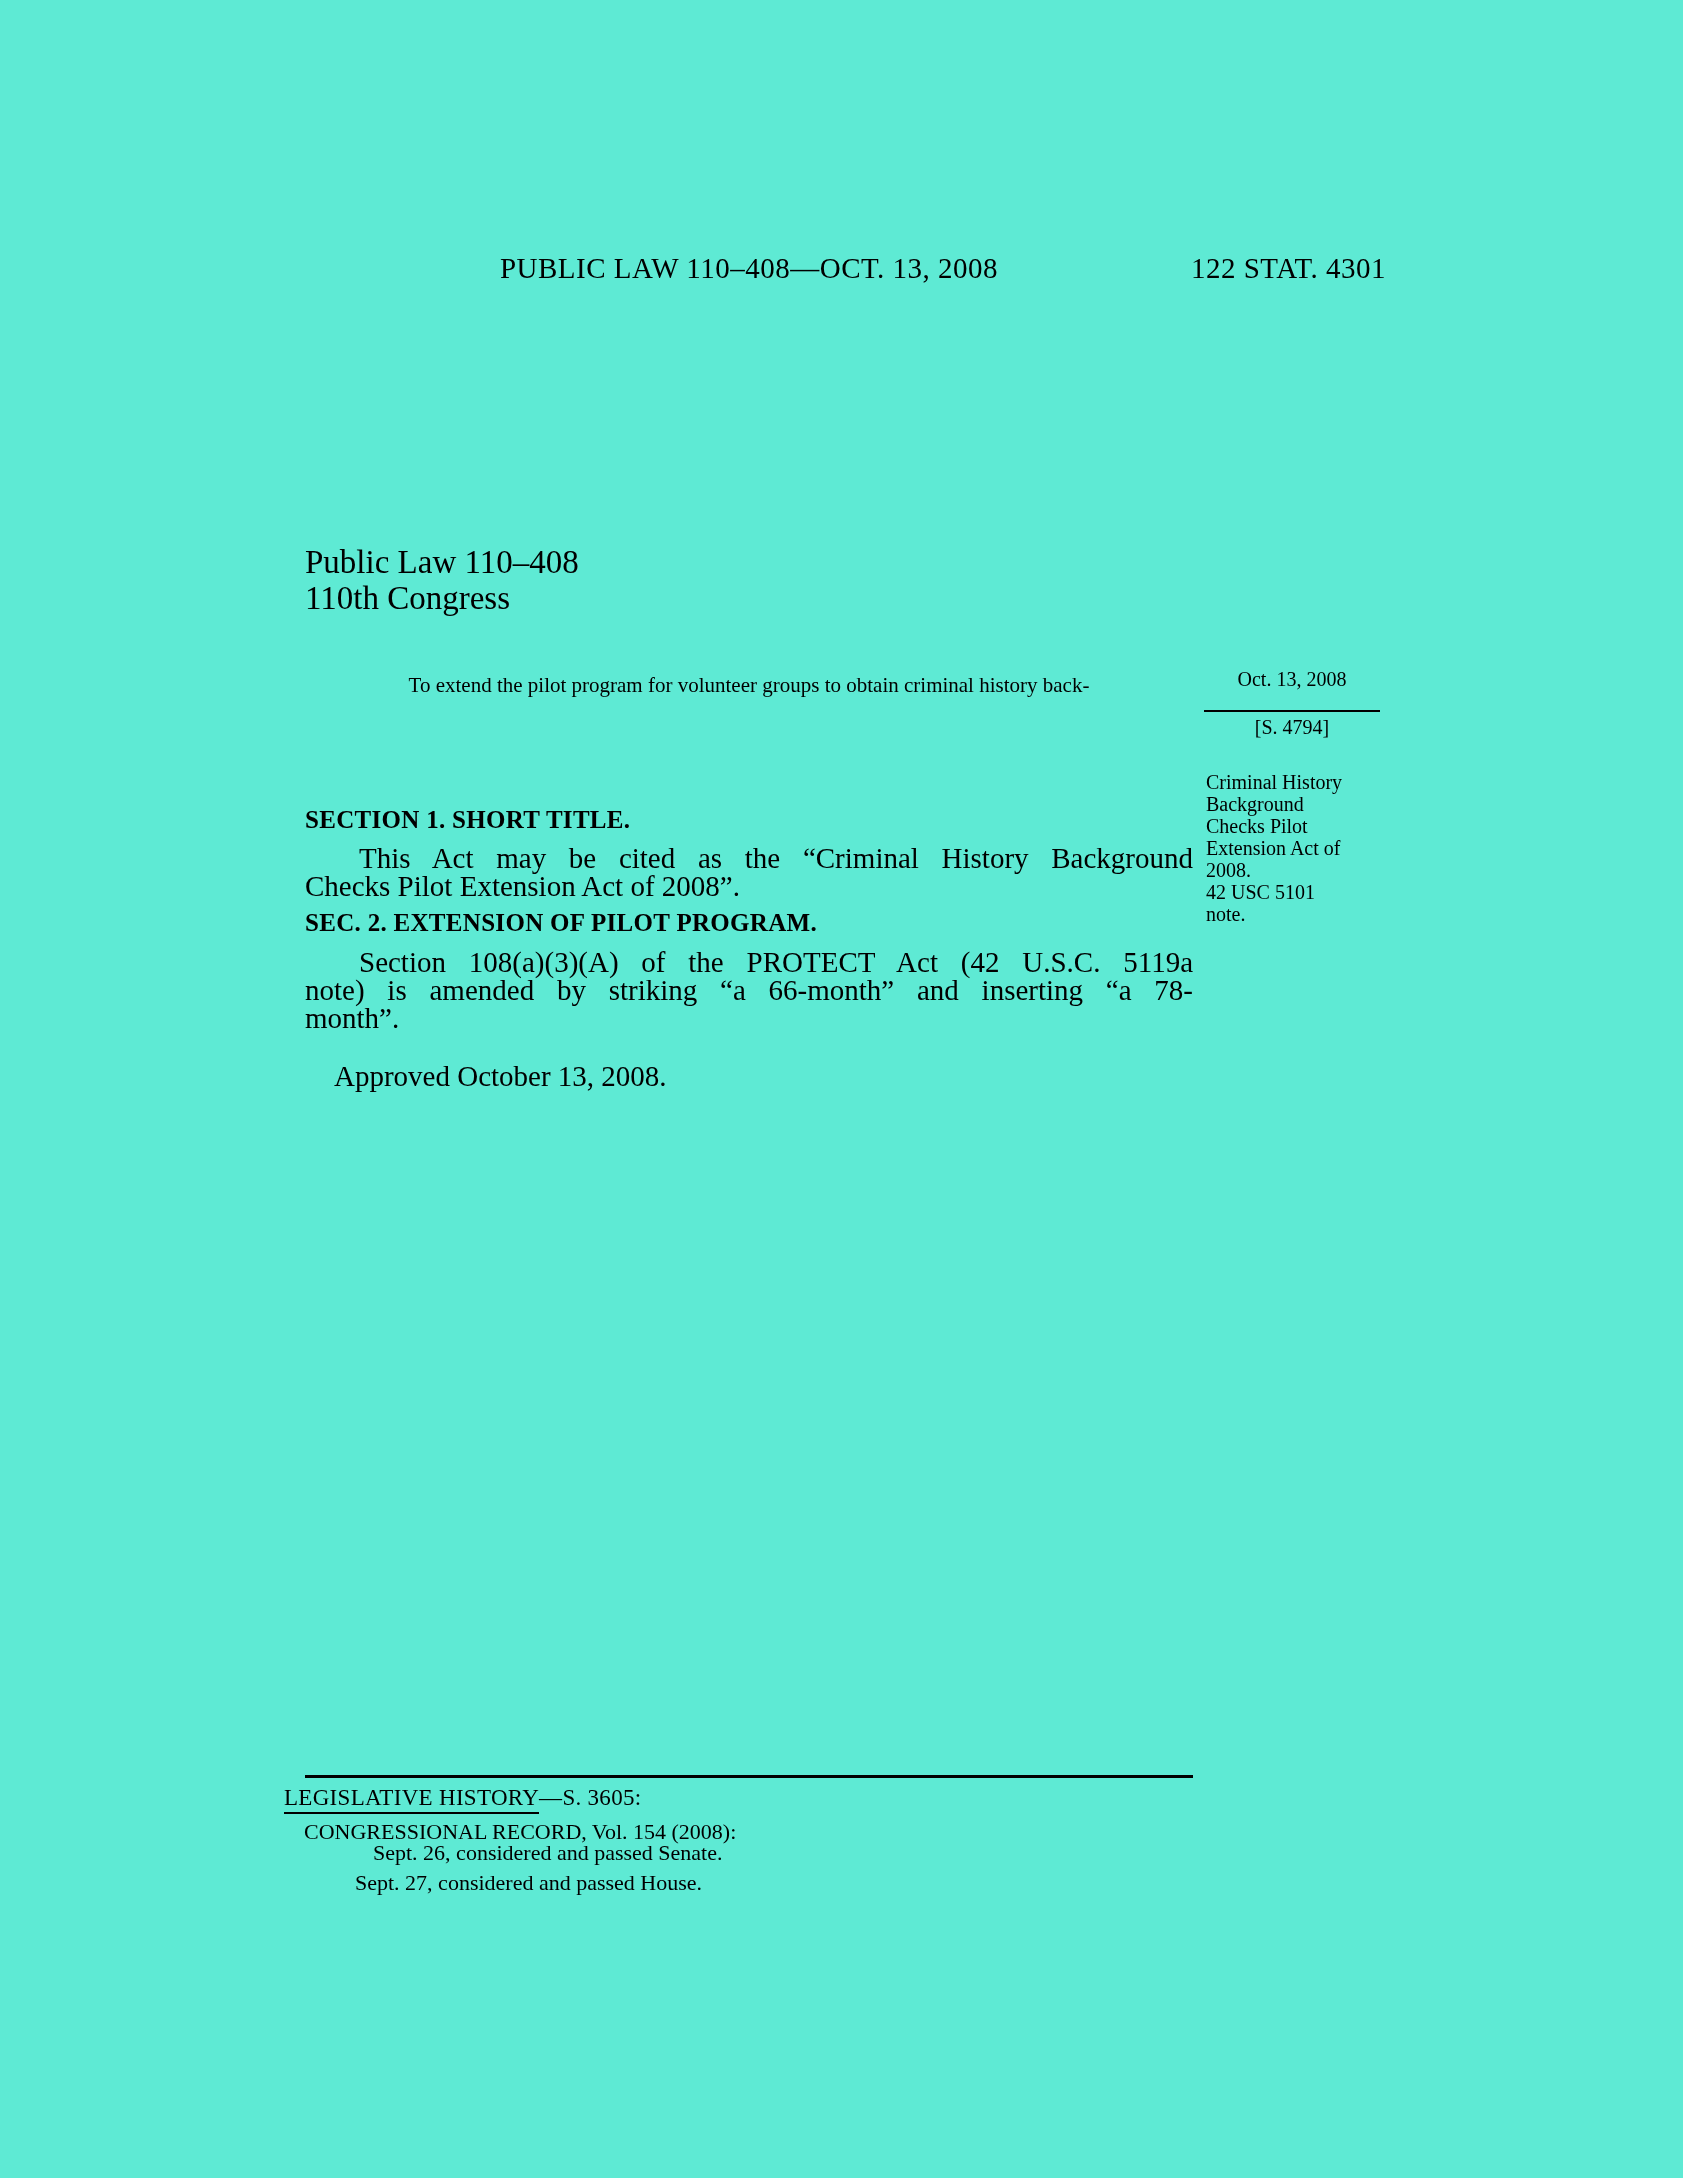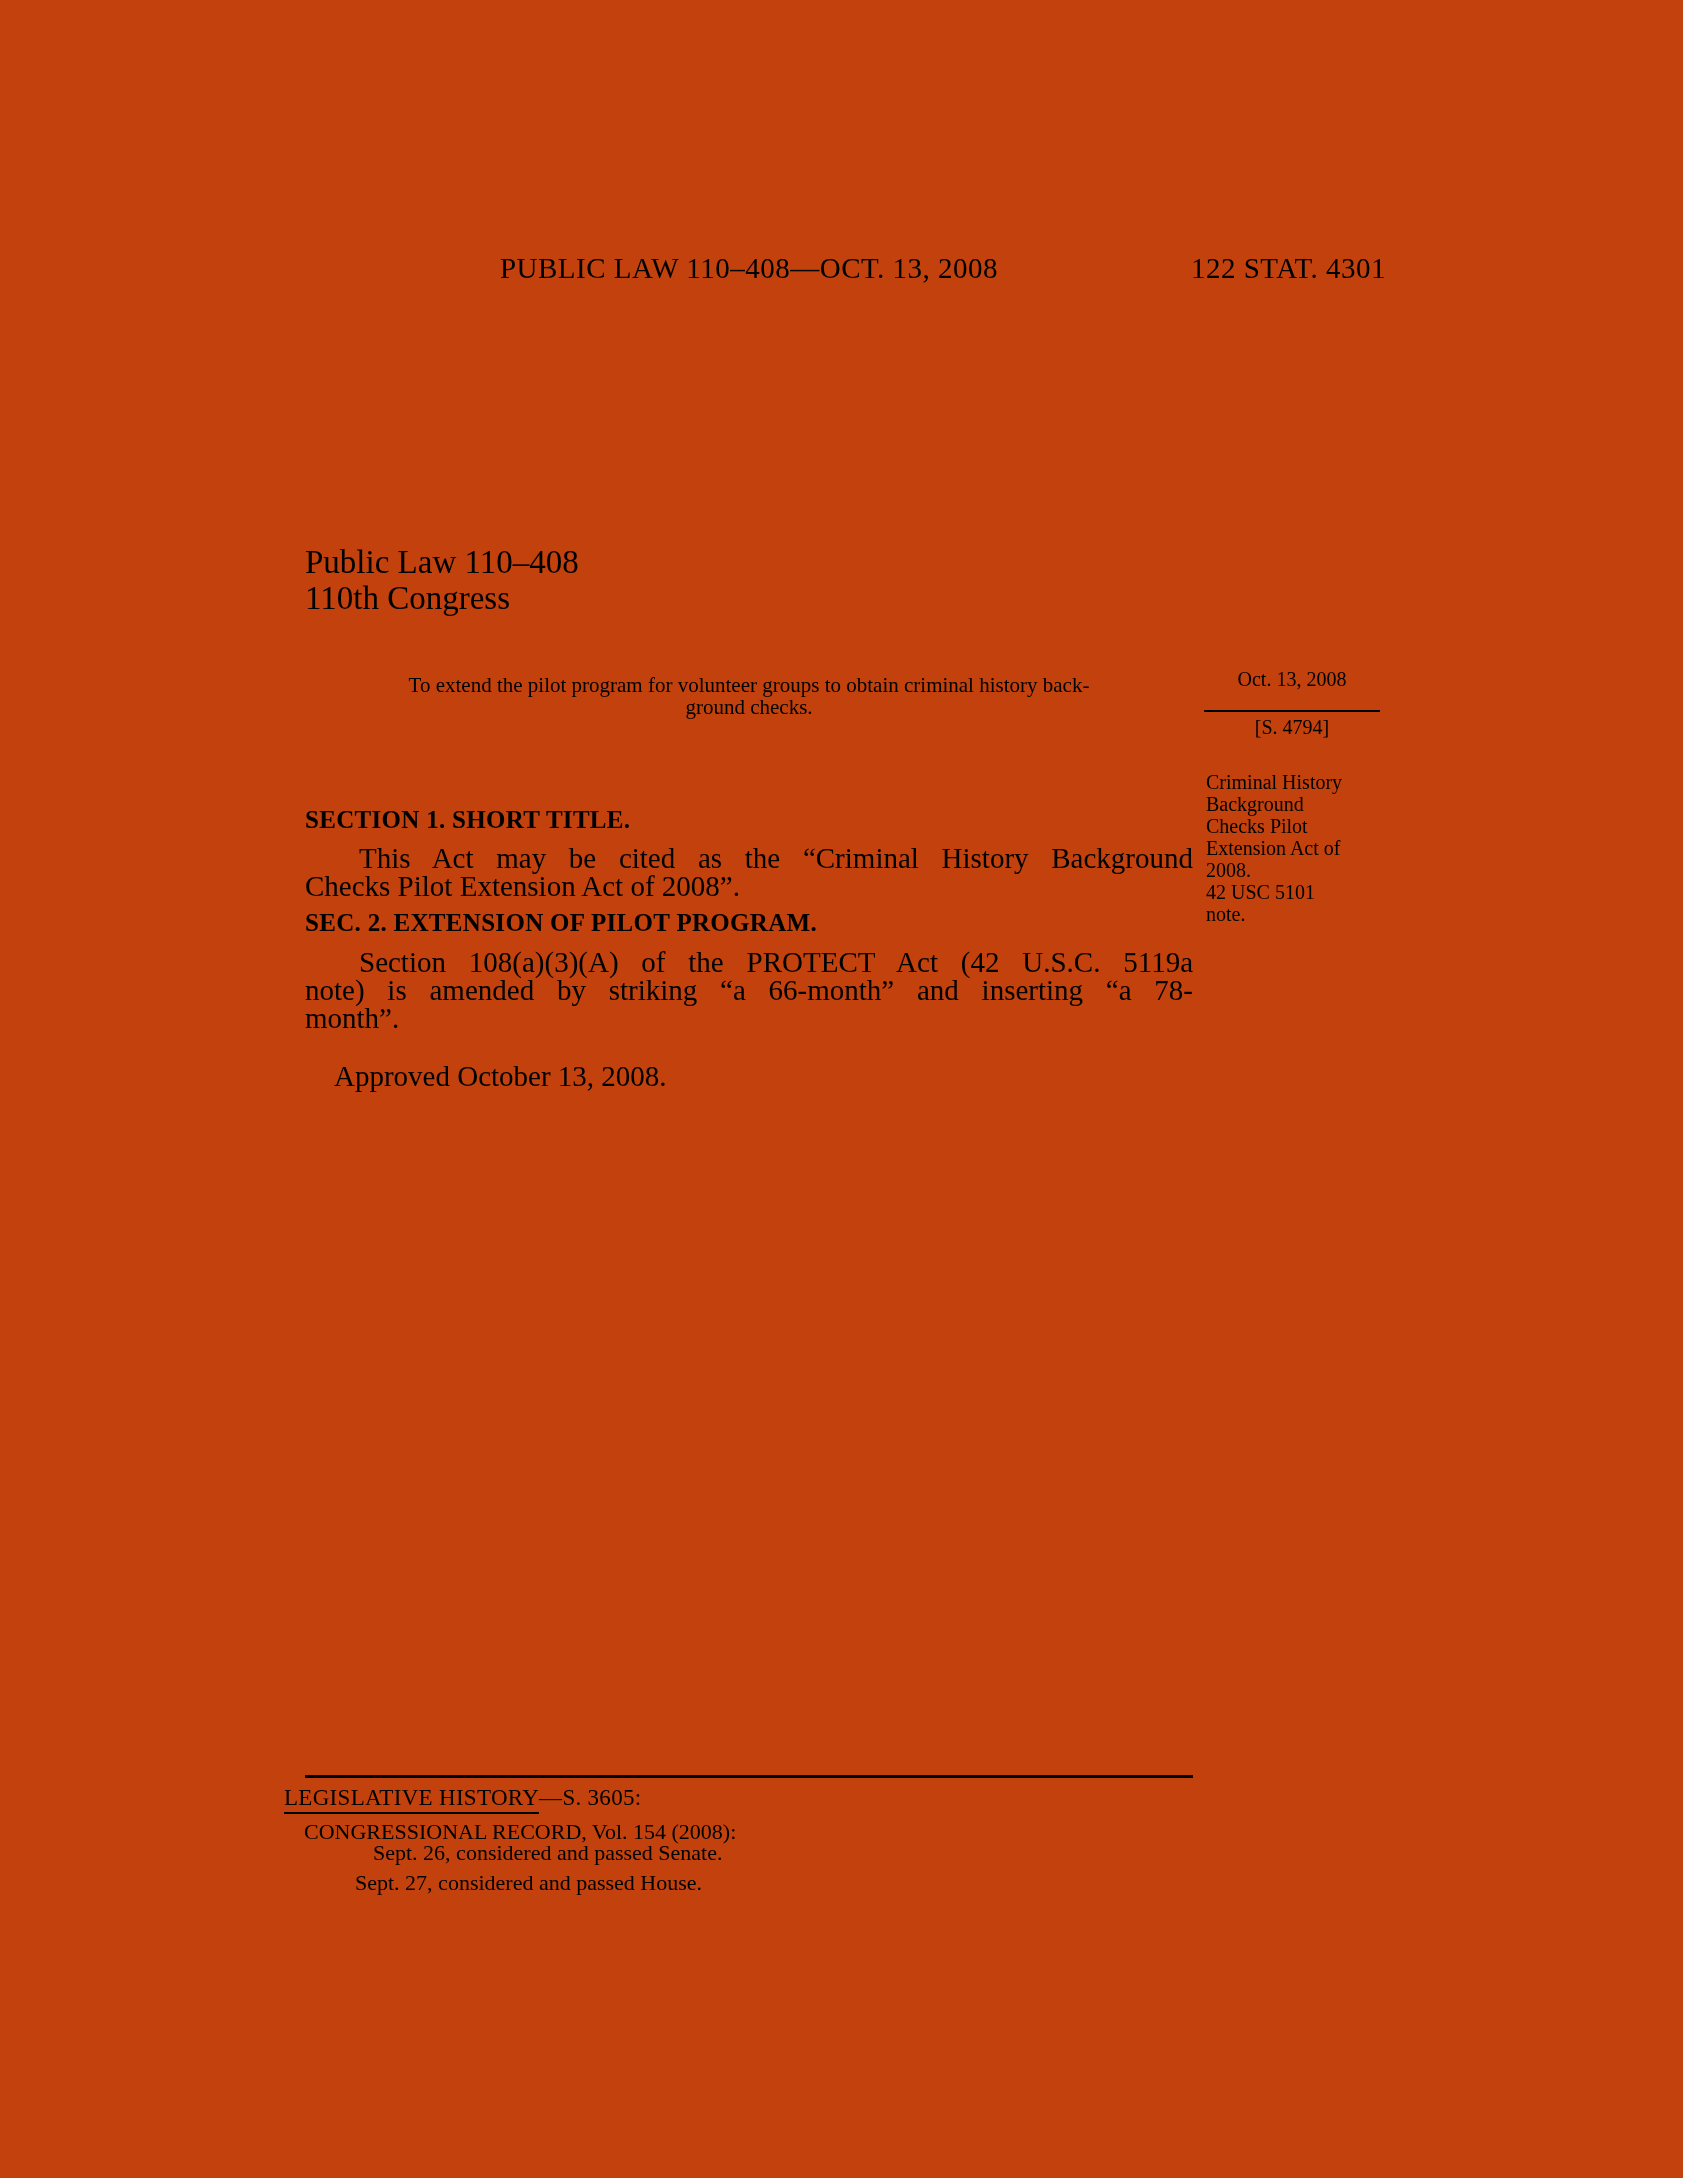--- a/index.html
+++ b/index.html
@@ -1,20 +1,20 @@
 <!DOCTYPE html>
 <html><head>
 <meta charset="utf-8">
 <style>
   html, body { margin: 0; padding: 0; background: #ffffff; }
   .page {
     position: relative;
     width: 1683px;
     height: 2178px;
-    background: #c2410c;
+    background: #5eead4;
     color: #000000;
     font-family: "Liberation Serif", "DejaVu Serif", serif;
     overflow: hidden;
   }
   .abs { position: absolute; }
 
   
   .running-head {
     left: 305px; top: 253px; width: 888px;
     text-align: center; font-size: 29px; line-height: 30px;
@@ -75,21 +75,20 @@
   <div class="abs stat-num">122 STAT. 4301</div>
 
   <div class="abs law-title">
     <div>Public Law 110–408</div>
     <div>110th Congress</div>
   </div>
 
 
   <div class="abs purpose">
     <div>To extend the pilot program for volunteer groups to obtain criminal history back-</div>
-    <div>ground checks.</div>
   </div>
 
   <div class="abs margin-date">
     <span class="date-line">Oct. 13, 2008</span>
     <span class="bill-line">[S. 4794]</span>
   </div>
 
 
   <div class="abs margin-note">
     <div>Criminal History</div>

